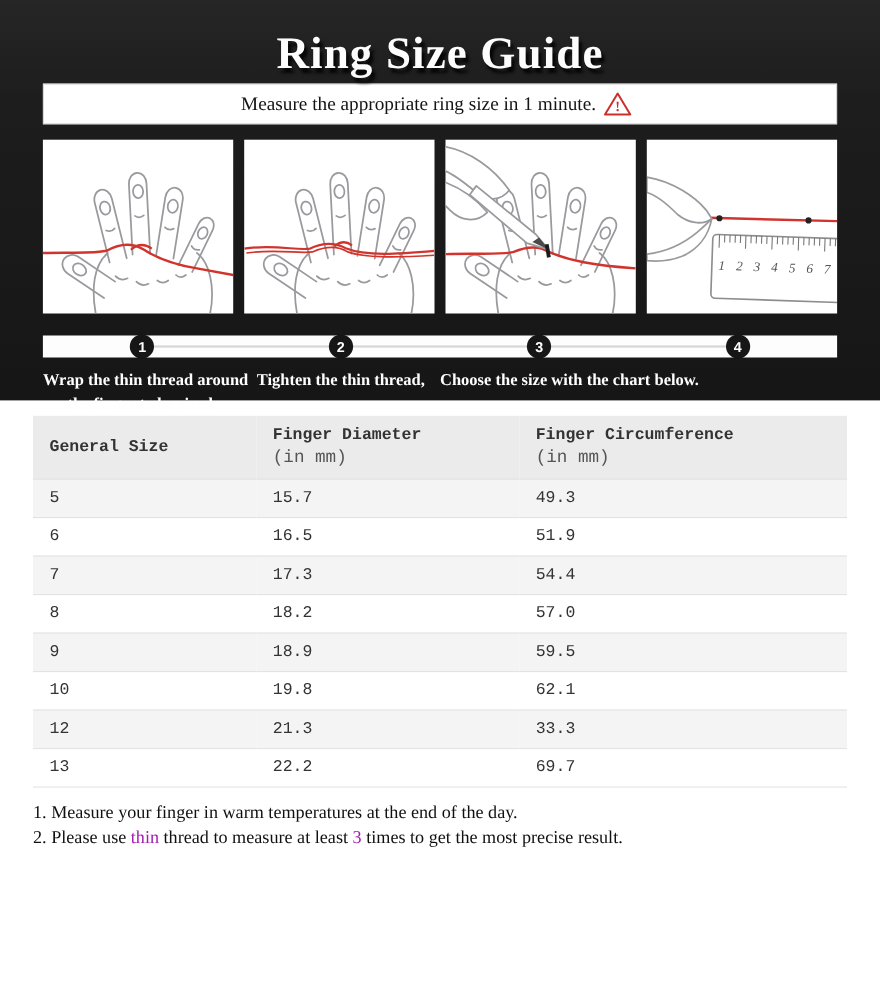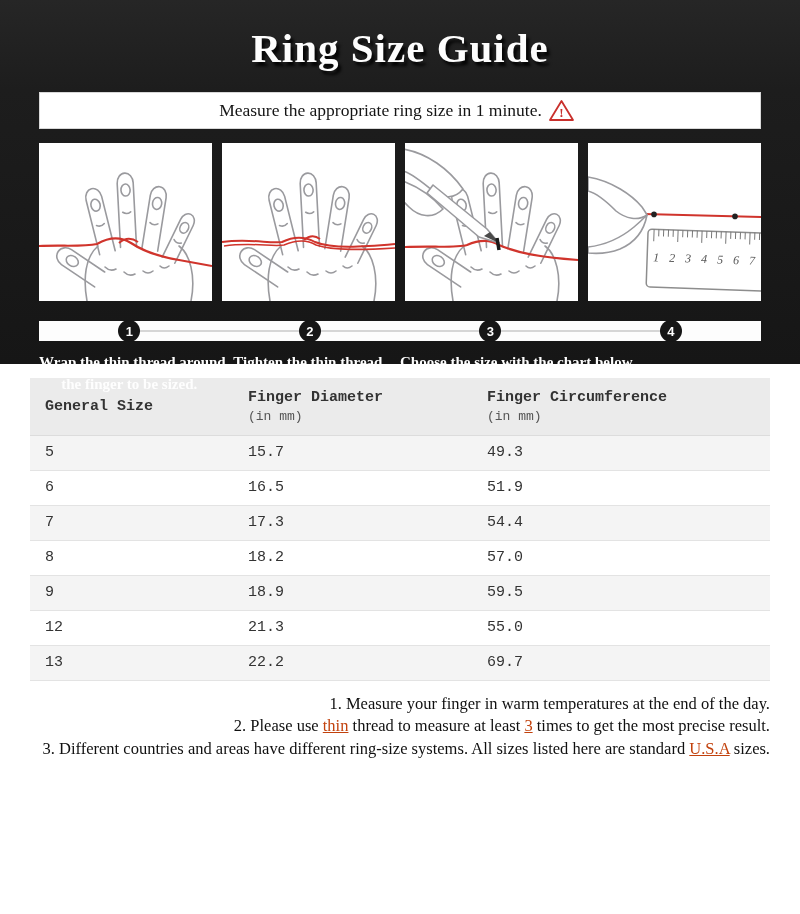--- a/index.html
+++ b/index.html
@@ -13,21 +13,21 @@
   .top {
     height:364px; background:linear-gradient(180deg,#262626 0,#1d1d1d 90px,#161616 100%);
   }
   .title {
     padding-top:24px; text-align:center; color:#fdfdfd;
     font-size:41px; font-weight:bold; letter-spacing:1px;
     text-shadow:3px 4px 3px rgba(0,0,0,0.85);
     font-family:"Liberation Serif", serif;
   }
   .notice {
-    margin:20px 39px 0 39px; height:37px; background:#ffffff;
+    margin:4px 39px 0 39px; height:37px; background:#ffffff;
     border:1px solid #d8d8d8;
     display:flex; align-items:center; justify-content:center;
     font-size:17.5px; color:#141414; white-space:nowrap;
   }
   .notice .warn-icon { margin:0 6px; flex:0 0 auto; }
 
   .panels {
     margin:14px 39px 0 39px; display:flex; gap:10px; height:158px;
   }
   .panel { flex:1; background:#fff; position:relative; overflow:hidden; }
@@ -59,33 +59,33 @@
     width:740px; border-collapse:collapse; table-layout:fixed;
     font-family:Liberation Mono, monospace; color:#333;
   }
   table.size-chart col.c1 { width:203px; }
   table.size-chart col.c2 { width:239px; }
   table.size-chart th {
     background:#ebebeb; text-align:left; padding:9px 0 9px 15px; height:57px;
     vertical-align:middle; border-bottom:1px solid #dcdcdc;
   }
   th .h-label { font-size:15px; font-weight:bold; color:#333; }
-  th .h-sub   { font-size:13px; font-weight:normal; color:#555; margin-top:3px; }
+  th .h-sub   { font-size:16px; font-weight:normal; color:#555; margin-top:3px; }
   table.size-chart td {
     height:35px; padding-left:15px; font-size:15px;
     border-bottom:1px solid #e3e3e3;
   }
   table.size-chart tbody tr:nth-child(odd)  { background:#f4f4f4; }
   table.size-chart tbody tr:nth-child(even) { background:#ffffff; }
 
   
   .tips { margin:12px 30px 0 30px; color:#101010; }
   .tips-title { font-size:19px; font-weight:bold; margin-bottom:3px; }
-  .tip { font-size:16.5px; line-height:1.38;text-align:right; }
-  .tip .red { color:#c2410c;text-decoration:underline; }
+  .tip { font-size:16.5px; line-height:1.38; }
+  .tip .red { color:#a21caf; }
 
   
   .ruler-num { font-style:italic; }
 </style>
 </head>
 <body>
 
 <svg width="0" height="0" style="position:absolute" aria-hidden="true">
   <defs>
     <symbol id="hand-art" viewBox="0 0 173 158">
@@ -262,34 +262,38 @@
             <td>8</td>
             <td>18.2</td>
             <td>57.0</td>
           </tr>
           <tr>
             <td>9</td>
             <td>18.9</td>
             <td>59.5</td>
           </tr>
           <tr>
+            <td>10</td>
+            <td>19.8</td>
+            <td>62.1</td>
+          </tr>
+          <tr>
             <td>12</td>
             <td>21.3</td>
-            <td>55.0</td>
+            <td>33.3</td>
           </tr>
           <tr>
             <td>13</td>
             <td>22.2</td>
             <td>69.7</td>
           </tr>
         </tbody>
     </table>
   </div>
 
   <div class="tips">
     <div id="tips-list">
         <div class="tip"><span>1. Measure your finger in warm temperatures at the end of the day.</span></div>
         <div class="tip"><span>2. Please use </span><span class="red">thin</span><span> thread to measure at least </span><span class="red">3</span><span> times to get the most precise result.</span></div>
-        <div class="tip"><span>3. Different countries and areas have different ring-size systems. All sizes listed here are standard </span><span class="red">U.S.A</span><span> sizes.</span></div>
       </div>
   </div>
 
 </div>
 
 </body></html>

